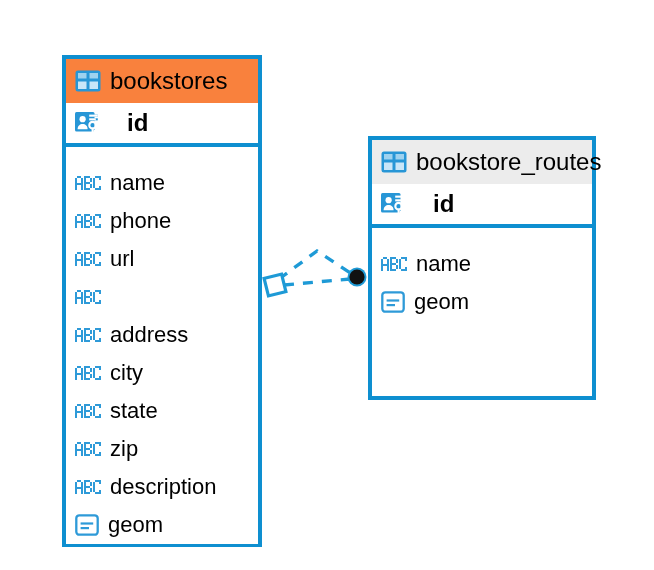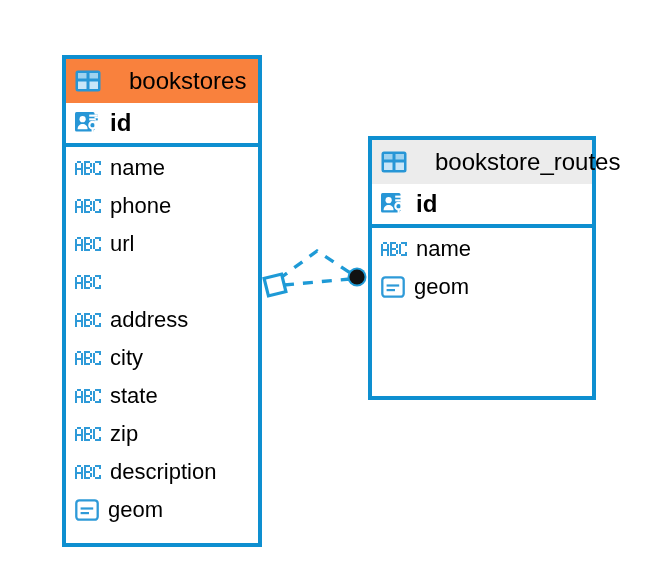--- a/index.html
+++ b/index.html
@@ -38,58 +38,58 @@
     gap: 9px;
   }
   .entity-header.accent-orange { background: #f9813d; }
   .entity-header.accent-grey   { background: #ececec; }
 
   .entity-title {
     font-size: 24px;
     color: #000000;
     line-height: 1;
     white-space: nowrap;
-    margin-left: 19px;
   }
 
   .pk-row {
     display: flex;
     align-items: center;
     box-sizing: border-box;
     height: 44px;
     padding: 0 8px 0 9px;
     gap: 9px;
     border-bottom: 4px solid #0e8fd0;
     background: #ffffff;
   }
   .pk-row .field-label {
     font-size: 24px;
     font-weight: bold;
     color: #000000;
     line-height: 1;
     white-space: nowrap;
+    margin-left: 17px;
   }
 
   .field-row {
     display: flex;
     align-items: center;
     box-sizing: border-box;
     height: 38px;
     padding: 0 8px 0 9px;
     gap: 9px;
     background: #ffffff;
   }
   .field-row .field-label {
     font-size: 22px;
     color: #000000;
     line-height: 1;
     white-space: nowrap;
   }
 
-  .fields-area { padding-top: 2px; padding-bottom: 3px; }
+  .fields-area { padding-top: 17px; padding-bottom: 3px; }
 
   
   .icon {
     display: inline-flex;
     align-items: center;
     justify-content: center;
     flex: 0 0 auto;
   }
   .icon svg { display: block; }
 

